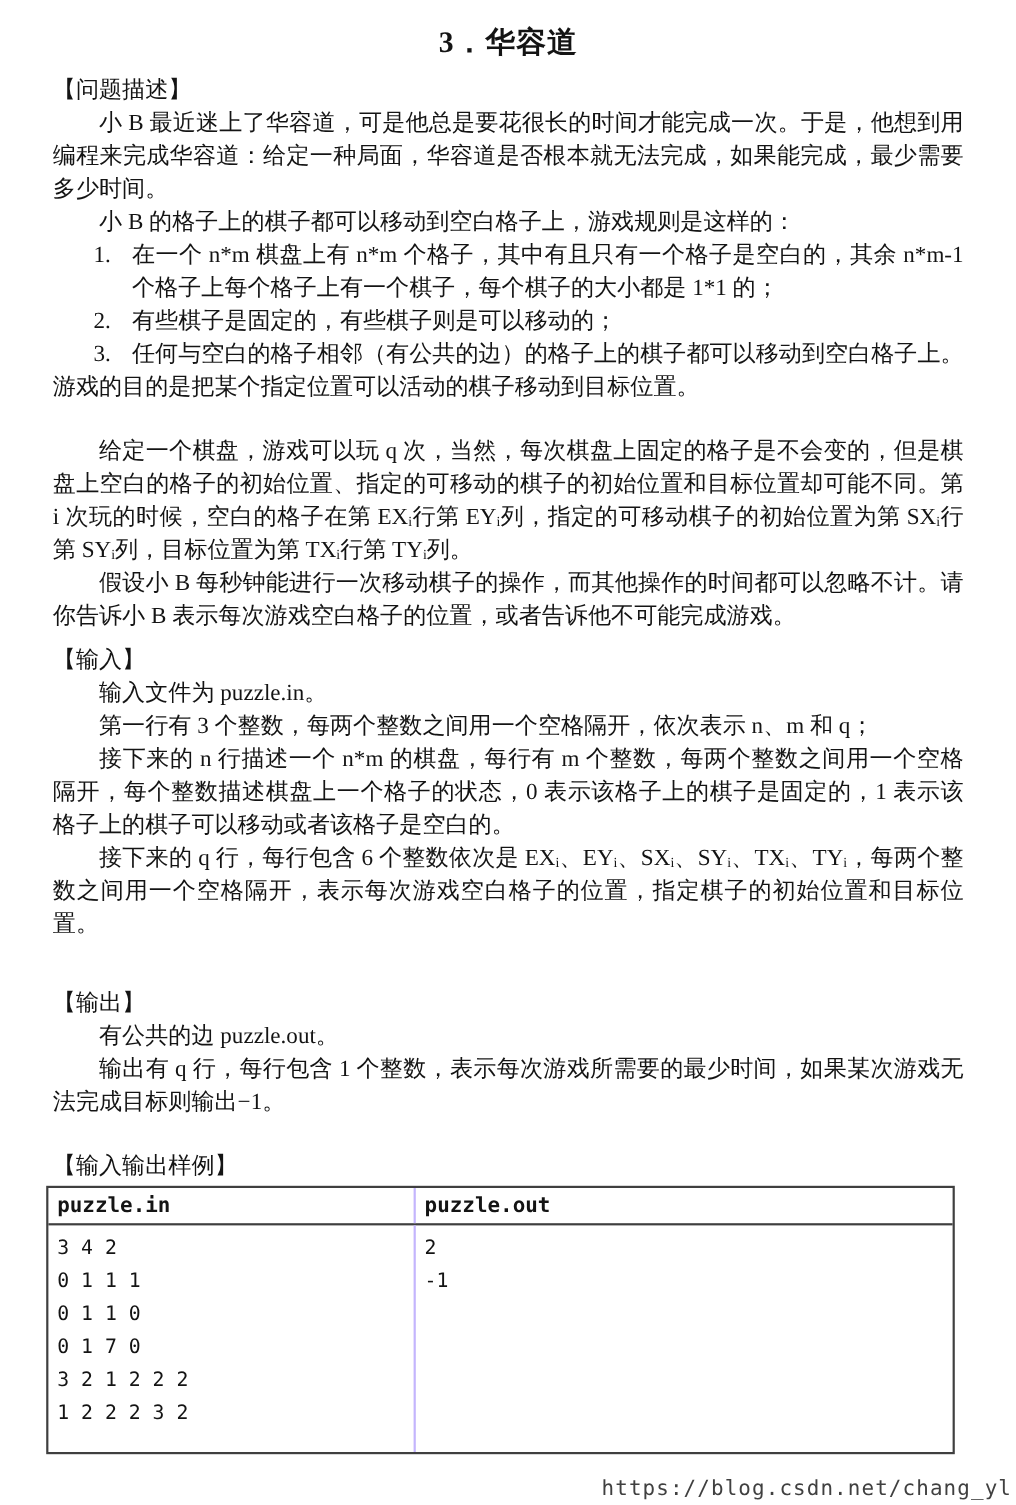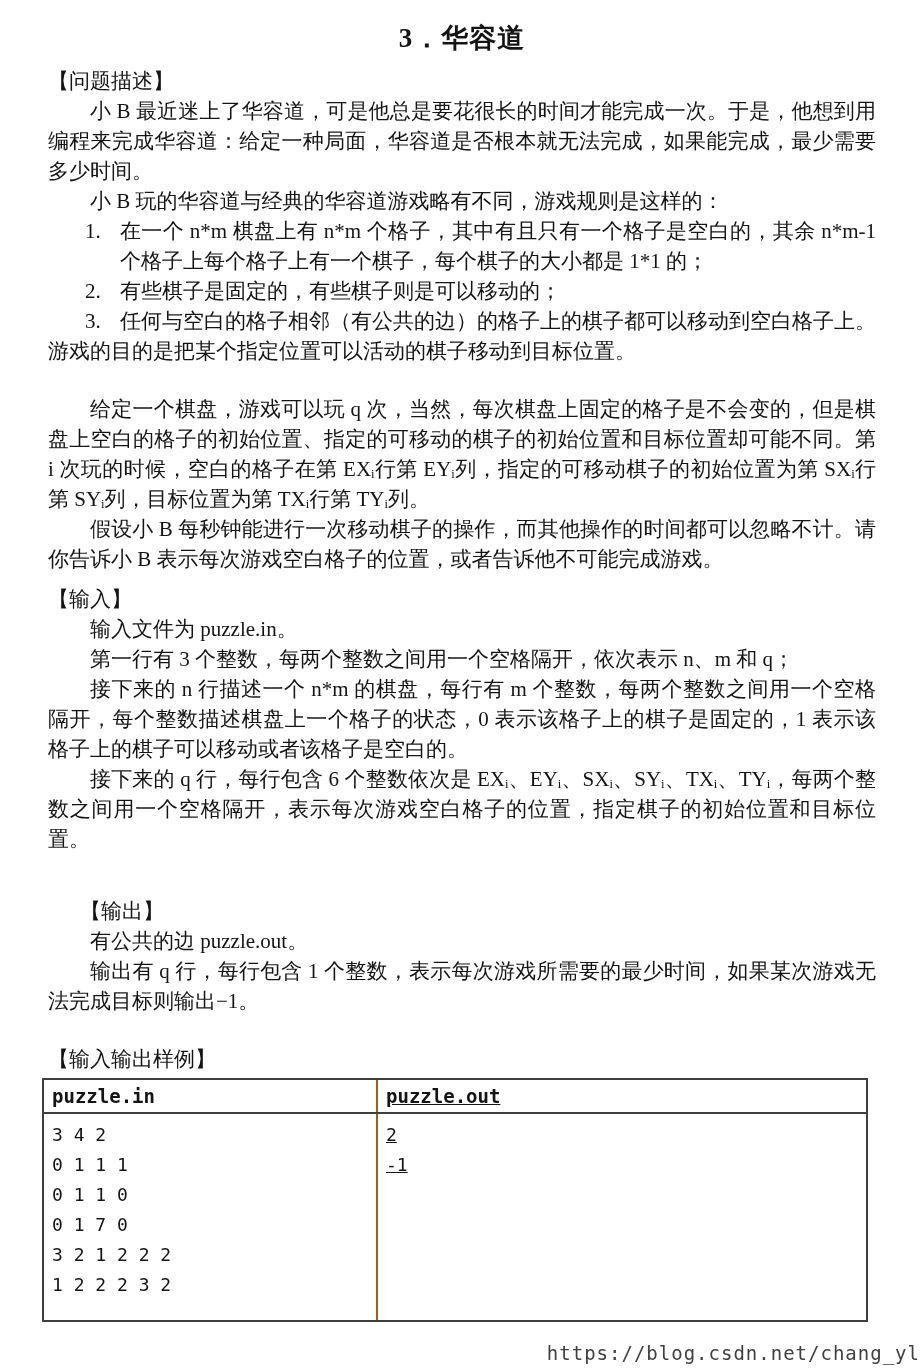--- a/index.html
+++ b/index.html
@@ -25,31 +25,31 @@
   .gap-top{margin-top:28px;}
   .rules{margin:0;}
   .rule{display:flex;}
   .rule-num{
     width:72px;box-sizing:border-box;padding-left:37px;
     font-size:21px;line-height:30px;flex:0 0 auto;
   }
   .rule-text{
     flex:1 1 auto;font-size:21px;line-height:30px;text-align:justify;
   }
-  .sec-h.out-h{margin-top:42px;margin-left:32px;}
+  .sec-h.out-h{margin-top:42px;}
   .sec-h.sample-h{margin-top:28px;}
   .sample-table{
     width:826px;margin:4px 0 0 -6px;border:2px solid #3f3f3f;
     box-sizing:border-box;background:#fff;
   }
   .s-row{display:flex;}
   .s-head{border-bottom:2px solid #3f3f3f;}
   .s-cell{box-sizing:border-box;padding:2px 6px 2px 8px;}
   .s-c1{width:332px;flex:0 0 auto;}
-  .s-c2{flex:1 1 auto;border-left:2px solid #a16207;text-decoration:underline;}
+  .s-c2{flex:1 1 auto;border-left:2px solid #c4b5fd;}
   .s-head .s-cell{
     font-family:"DejaVu Sans Mono","Liberation Mono",monospace;
     font-weight:bold;font-size:19px;line-height:28px;
   }
   .s-body .s-cell{min-height:206px;padding-top:6px;}
   .mono-line{
     font-family:"DejaVu Sans Mono","Liberation Mono",monospace;
     font-size:18px;line-height:30px;white-space:pre;
   }
   .watermark{
@@ -61,21 +61,21 @@
 </head>
 <body>
 
 <div class="page">
 
   <h1 class="title">3．华容道</h1>
 
   <div class="sec-h">【问题描述】</div>
 
   <p class="para indent">小 B 最近迷上了华容道，可是他总是要花很长的时间才能完成一次。于是，他想到用编程来完成华容道：给定一种局面，华容道是否根本就无法完成，如果能完成，最少需要多少时间。</p>
-  <p class="para indent">小 B 玩的华容道与经典的华容道游戏略有不同，游戏规则是这样的：</p>
+  <p class="para indent">小 B 的格子上的棋子都可以移动到空白格子上，游戏规则是这样的：</p>
 
   <div class="rules">
     <div class="rule">
       <span class="rule-num">1.</span>
       <span class="rule-text">在一个 n*m 棋盘上有 n*m 个格子，其中有且只有一个格子是空白的，其余 n*m-1 个格子上每个格子上有一个棋子，每个棋子的大小都是 1*1 的；</span>
     </div>
     <div class="rule">
       <span class="rule-num">2.</span>
       <span class="rule-text">有些棋子是固定的，有些棋子则是可以移动的；</span>
     </div>

